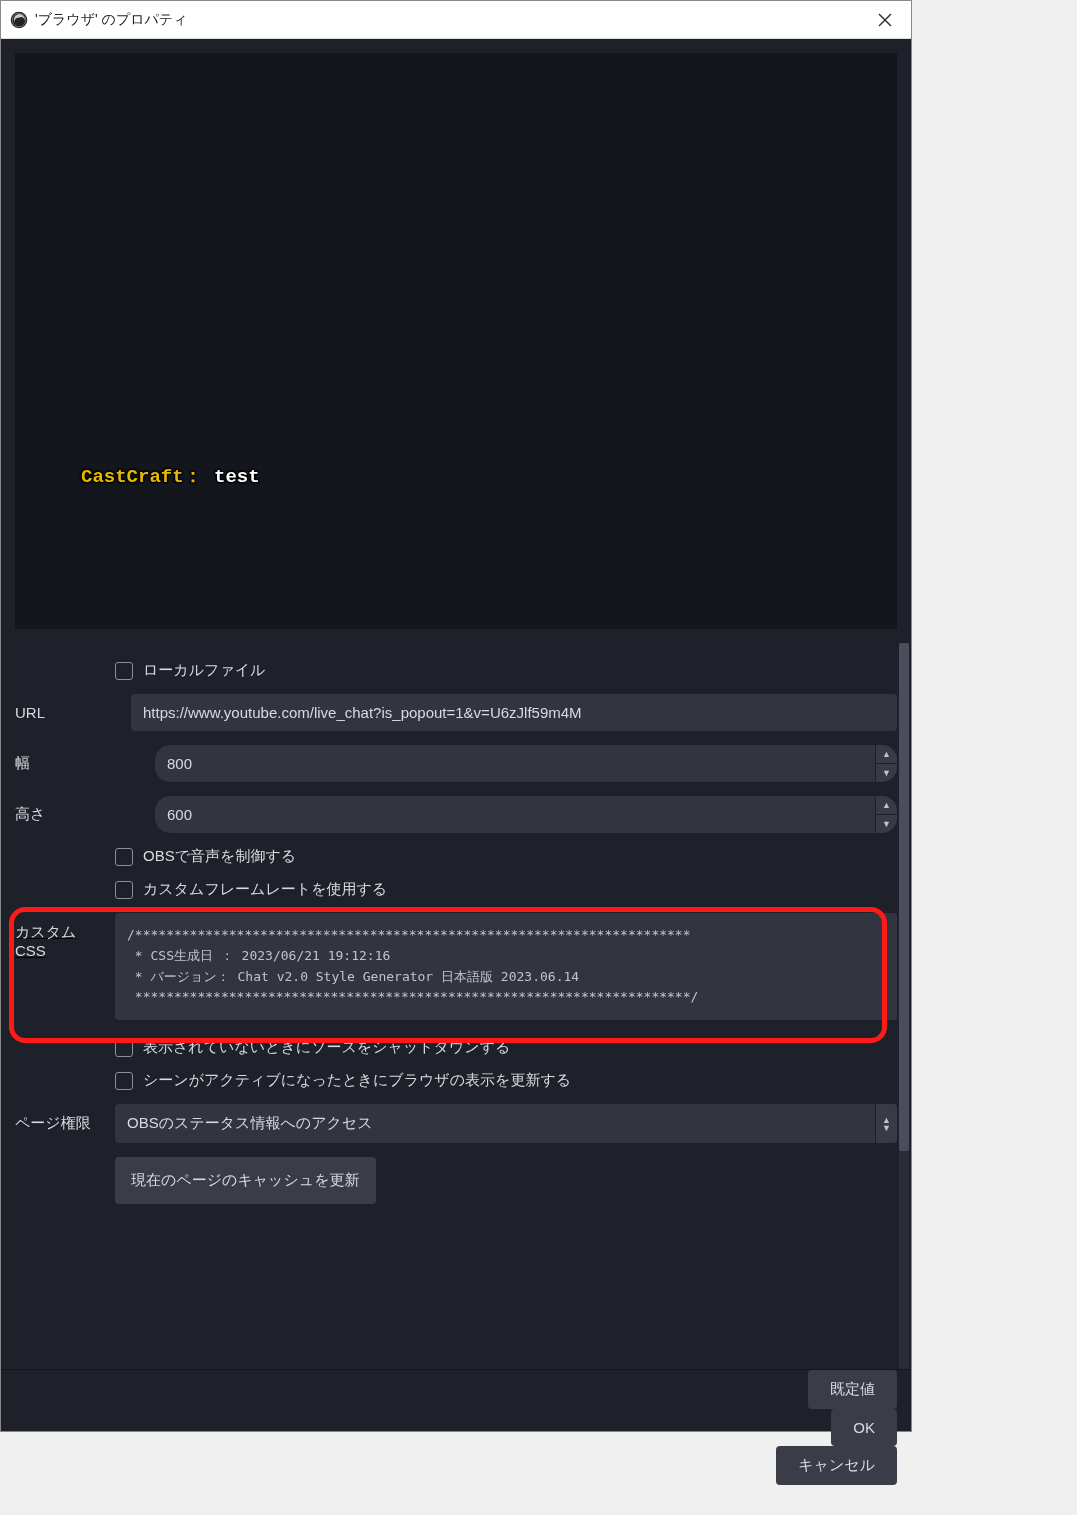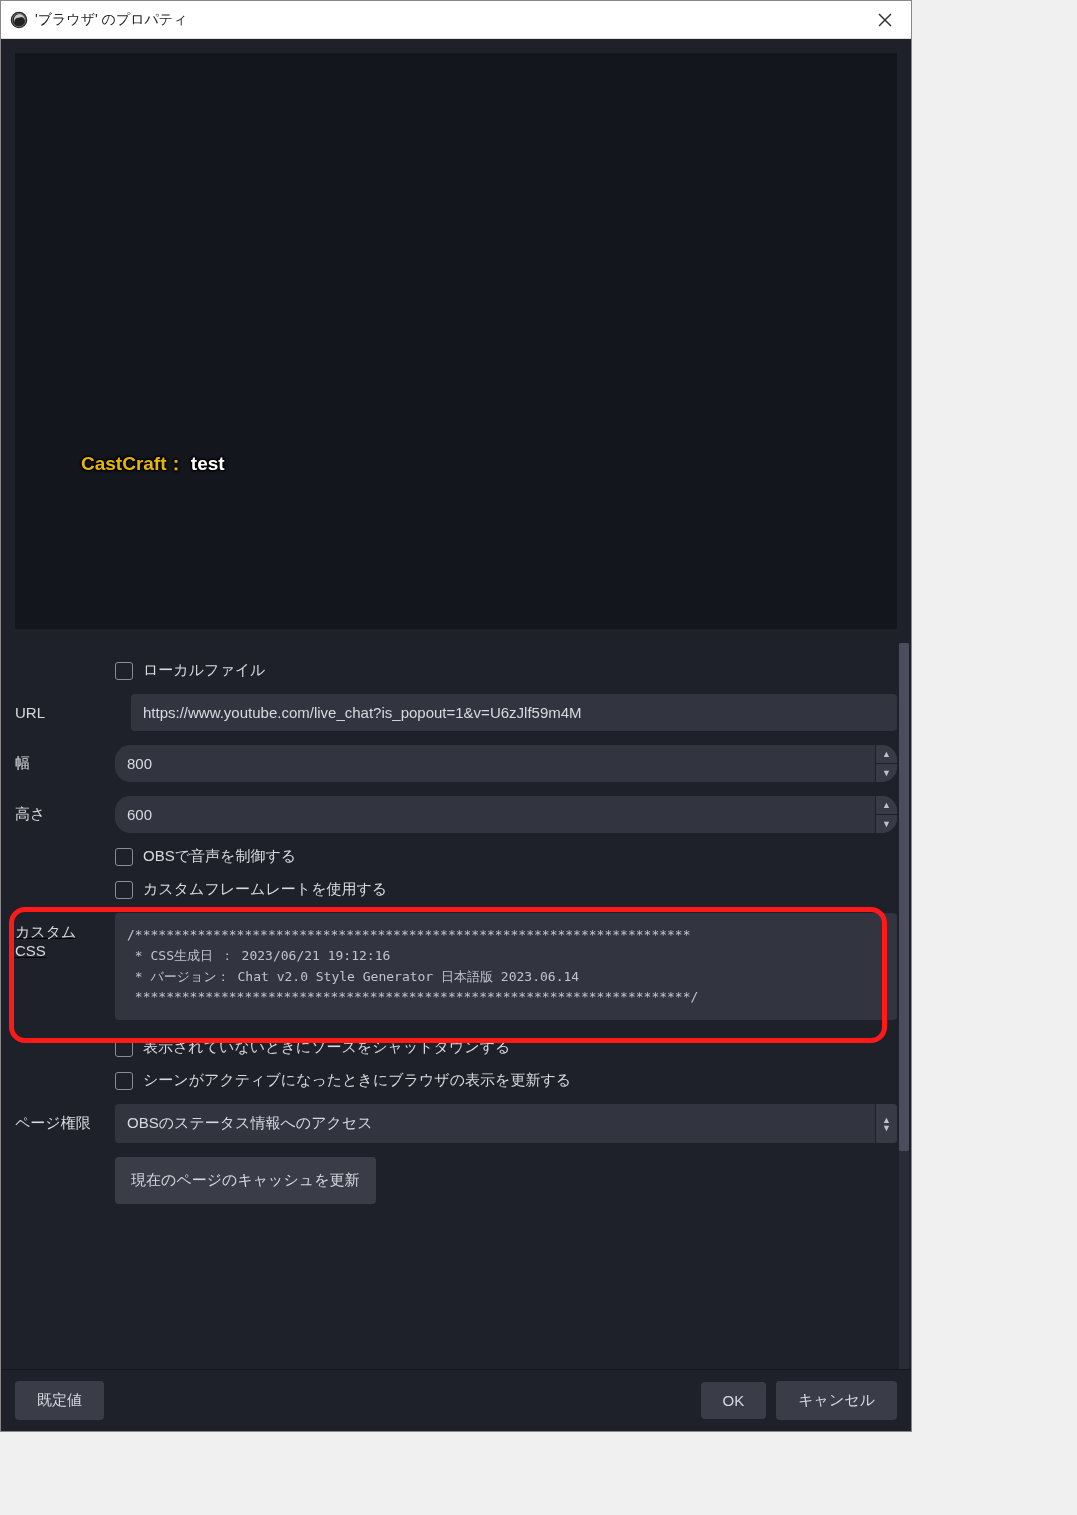--- a/index.html
+++ b/index.html
@@ -66,23 +66,24 @@
     }
     .preview-area {
       margin: 14px;
       height: 576px;
       background: #14161d;
       position: relative;
     }
     .preview-text {
       position: absolute;
       left: 66px;
-      top: 398px;
+      top: 410px;
       font-size: 19px;
       font-weight: bold;
+      font-family: Liberation Mono, monospace;
     }
     .preview-text .cc {
       color: #e8b800;
       text-shadow: 1px 1px 2px #000, -1px -1px 2px #000, 1px -1px 2px #000, -1px 1px 2px #000;
     }
     .preview-text .tt {
       color: #fff;
       text-shadow: 1px 1px 2px #000, -1px -1px 2px #000, 1px -1px 2px #000, -1px 1px 2px #000;
     }
     .form-area {
@@ -154,20 +155,21 @@
       font-size: 15px;
       outline: none;
       margin-left: 16px;
     }
     .spinner-wrap {
       flex: 1;
       display: flex;
       background: #32353f;
       border-radius: 15px;
       overflow: hidden;
+      margin-left: 40px;
     }
     .spinner-input {
       flex: 1;
       background: transparent;
       border: none;
       padding: 10px 12px;
       color: #d8dae0;
       font-size: 15px;
       outline: none;
     }
@@ -248,23 +250,24 @@
       border-radius: 4px;
       padding: 14px 16px;
       color: #d8dae0;
       font-size: 15px;
       cursor: pointer;
     }
     .footer {
       height: 62px;
       background: #1e2129;
       display: flex;
-      align-items: center;
+      align-items: flex-end;
       padding: 0 14px;
       border-top: 1px solid #14161d;
+      flex-direction: column;
     }
     .footer-left {
       flex: 1;
     }
     .footer-button {
       background: #3a3d48;
       border: none;
       border-radius: 4px;
       padding: 10px 22px;
       color: #d8dae0;

